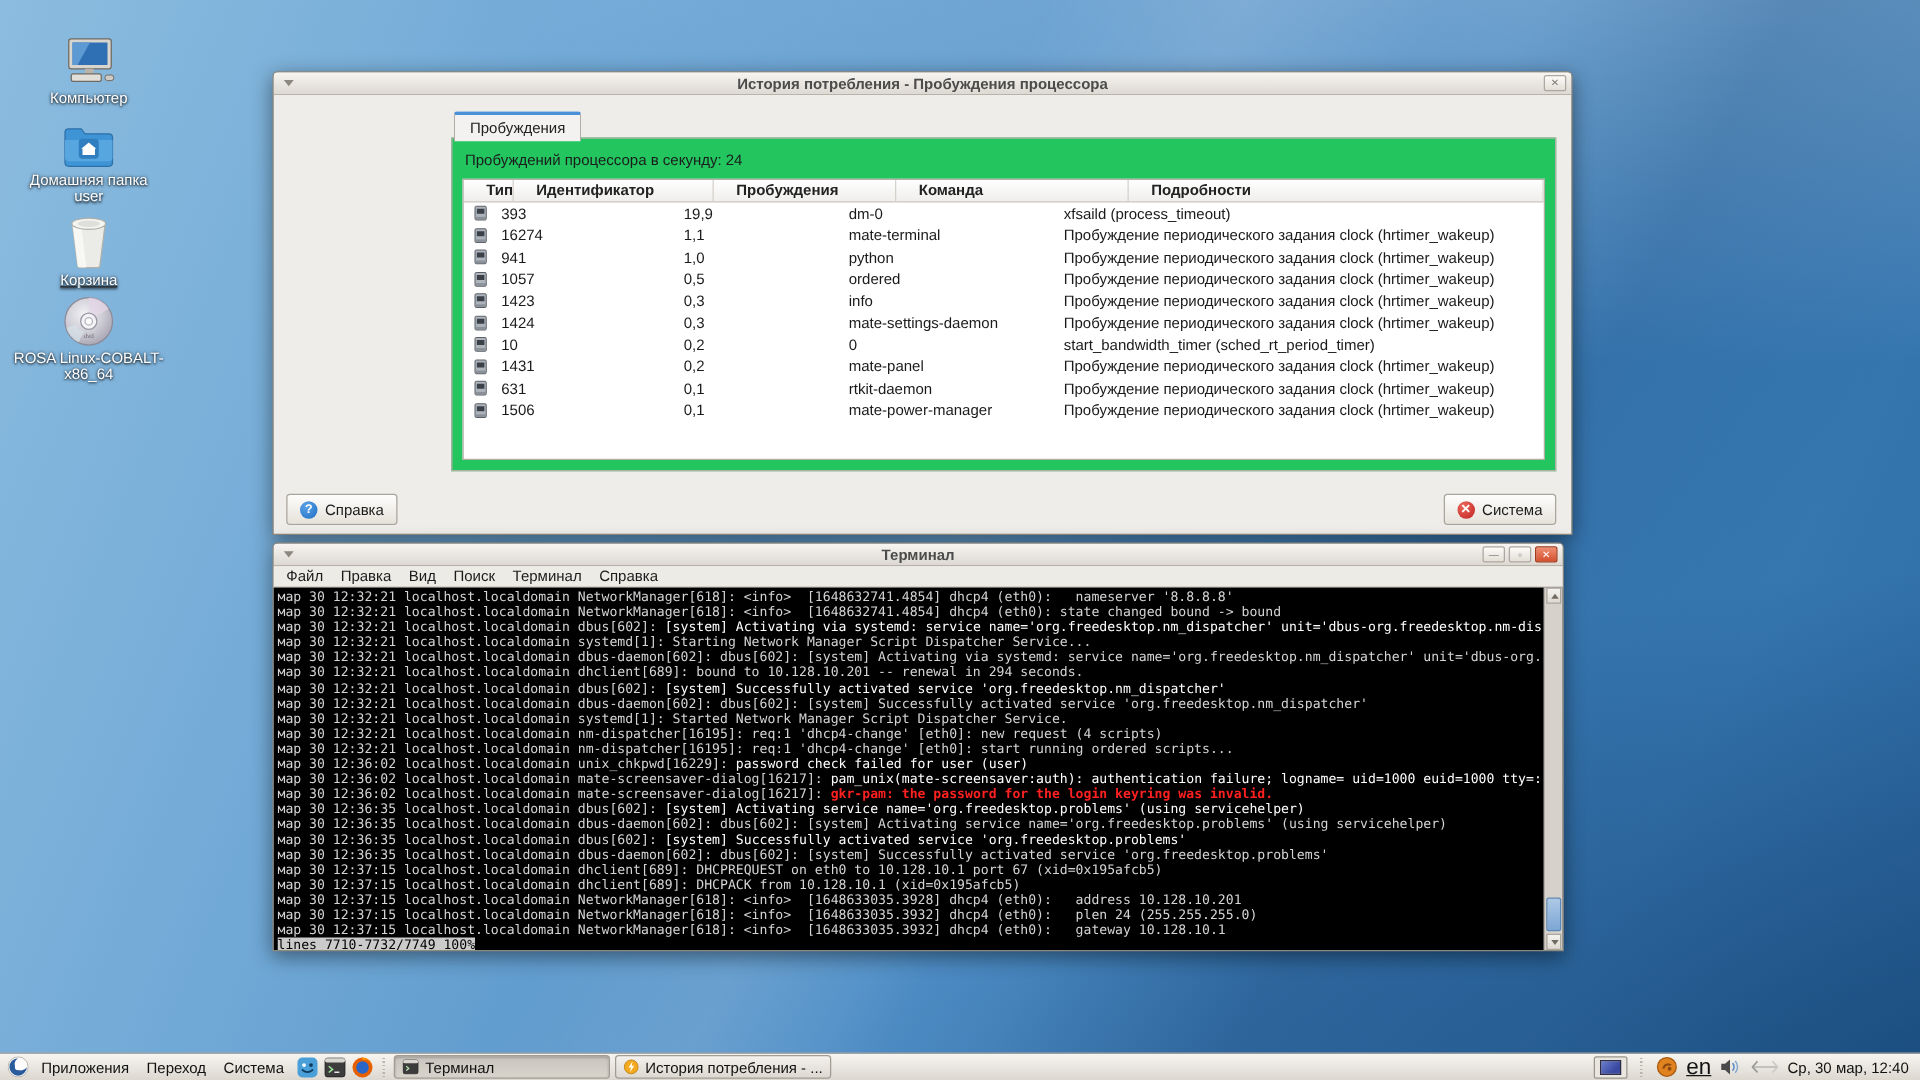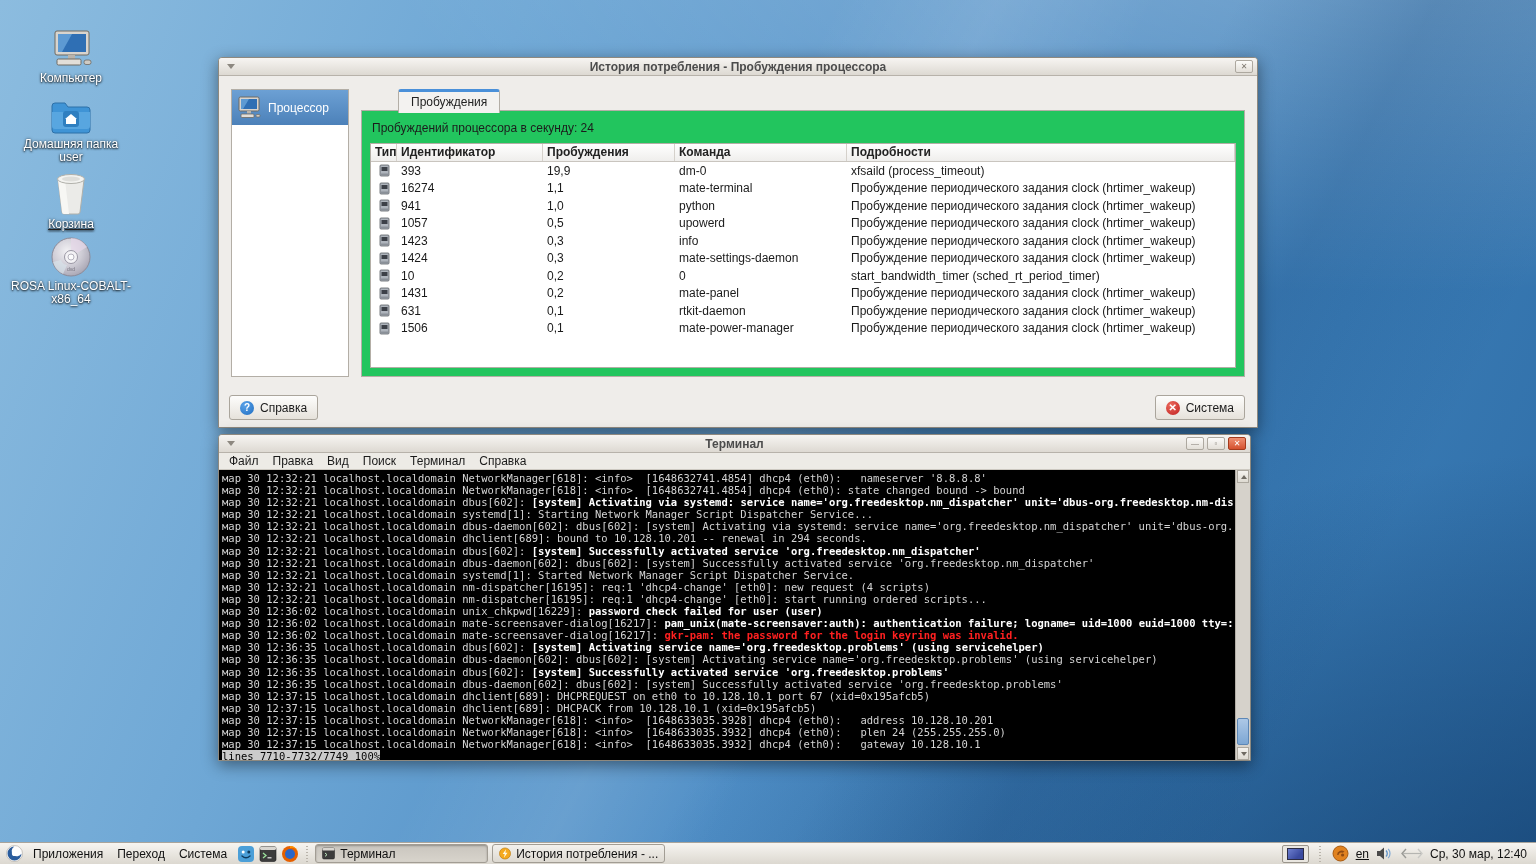--- a/index.html
+++ b/index.html
@@ -38,33 +38,33 @@
     background:linear-gradient(#fcfbf9,#e3dfd8); font-size:8px; line-height:11px;
     text-align:center; color:#7c776e; cursor:pointer; }
   .tb-btn.red{ background:linear-gradient(#ef8f71,#d4512f); border-color:#a33a1c; color:#fff; }
 
   
   .pw-body{ position:absolute; top:18px; left:0; right:0; bottom:40px; }
   .pw-sidebar{ position:absolute; left:12px; top:13px; width:118px; bottom:10px;
     background:#fff; border:1px solid #b3aea6; }
   .pw-side-item{ height:35px; display:flex; align-items:center; gap:6px; padding-left:4px;
     background:linear-gradient(#6ca0d4,#4c81b9); color:#fff; cursor:pointer; }
-  .pw-notebook{ position:absolute; left:142px; right:12px; top:13px; bottom:10px;padding-left:35px; }
+  .pw-notebook{ position:absolute; left:142px; right:12px; top:13px; bottom:10px; }
   .pw-tab{ display:inline-block; padding:3px 12px 4px; margin-left:2px;
     background:#f3f2f0; border:1px solid #b3aea6; border-bottom:none;
     border-top:3px solid #4a90d9; border-radius:3px 3px 0 0; position:relative; z-index:2; cursor:pointer; }
   .pw-panel{ position:absolute; left:0; right:0; top:21px; bottom:0;
     background:#22c55e; border:1px solid #b3aea6; padding:8px; }
   .pw-summary{ margin:2px 0 9px 2px; color:#1c1c1c; }
   .wk-table{ position:absolute; left:8px; right:8px; top:32px; bottom:8px;
     background:#fff; border:1px solid #b3aea6; overflow:hidden; }
   .wk-hrow{ display:flex; height:18px; background:linear-gradient(#ffffff,#efeeec);
     border-bottom:1px solid #c9c5bf; font-weight:bold; }
   .wk-hcell{ padding:1px 4px; border-right:1px solid #d5d1cb; overflow:hidden;
-    white-space:nowrap; cursor:pointer; }
+    white-space:nowrap; cursor:pointer;margin-left:14px; }
   .wk-row{ display:flex; height:17.5px; align-items:center; cursor:pointer; }
   .wk-cell{ padding:0 4px; overflow:hidden; white-space:nowrap; color:#1a1a1a; }
   .c0{ width:26px; flex:none; } .c1{ width:146px; flex:none; }
   .c2{ width:132px; flex:none; } .c3{ width:172px; flex:none; } .c4{ flex:1; }
   .chip{ display:block; margin:0 auto; }
   .pw-btnrow{ position:absolute; left:0; right:0; bottom:0; height:40px; }
   .btn{ position:absolute; top:8px; height:25px; display:inline-flex; align-items:center;
     gap:6px; padding:0 10px; border:1px solid #aaa59c; border-radius:3px;
     background:linear-gradient(#fdfdfc,#e6e2db); cursor:pointer; color:#1c1c1c; }
   .btn-help{ left:10px; } .btn-close{ right:12px; }
@@ -75,21 +75,21 @@
 
   
   .term-win{ border-radius:4px 4px 0 0; }
   .menubar{ height:17px; background:#edebe6; border-bottom:1px solid #ccc8c0;
     display:flex; align-items:center; padding-left:3px; }
   .menu-item{ padding:0 7px; cursor:pointer; color:#1b1b1b; }
   .term-body{ position:absolute; top:35px; left:0; right:0; bottom:0; background:#000; }
   .term-lines{ position:absolute; left:3px; top:2px; right:16px; bottom:0; overflow:hidden;
     font-family:"DejaVu Sans Mono",monospace; font-size:10.5px; line-height:12.1px;
     color:#d4d4d4; white-space:pre; }
-  .sg-b{ color:#ffffff; font-weight:bold;margin-top:43px; }
+  .sg-b{ color:#ffffff; font-weight:normal;margin-top:43px; }
   .sg-r{ color:#ff2020; font-weight:bold; }
   .term-status span{ background:#cbcbcb; color:#000; }
   .t-sb{ position:absolute; top:0; right:0; bottom:0; width:15px;
     background:#d6d2cb; border-left:1px solid #b3aea6; }
   .t-sb-up,.t-sb-dn{ position:absolute; left:1px; right:1px; height:13px;
     background:linear-gradient(#f4f2ee,#dedad2); border:1px solid #aca79e; cursor:pointer; }
   .t-sb-up{ top:0; } .t-sb-dn{ bottom:0; }
   .t-sb-up::before,.t-sb-dn::before{ content:""; position:absolute; left:3px; top:4px;
     border-left:3px solid transparent; border-right:3px solid transparent; }
   .t-sb-up::before{ border-bottom:4px solid #6f6a62; }
@@ -108,21 +108,21 @@
     background-repeat:no-repeat; background-position:center; }
   .task-btn{ width:173px; height:19px; margin:0 2px; border:1px solid #a29d94; border-radius:3px;
     background:linear-gradient(#f3f1ed,#ddd9d1); display:flex; align-items:center; gap:5px;
     padding:0 6px; cursor:pointer; overflow:hidden; white-space:nowrap; color:#111; }
   .task-btn.active{ background:linear-gradient(#c9c5be,#d8d4cc); box-shadow:inset 0 1px 2px rgba(0,0,0,.28); }
   .tray{ margin-left:auto; display:flex; align-items:center; gap:7px; padding-right:5px; }
   .ws-btn{ width:27px; height:18px; border:1px solid #9a958c; background:#e9e6e0;
     display:flex; align-items:center; justify-content:center; cursor:pointer; border-radius:2px; }
   .ws-scr{ width:17px; height:12px; border:1px solid #2c2c44;
     background:linear-gradient(135deg,#6d7fd0 0%, #3a4aa0 70%); }
-  .kbd-ind{ font-size:12px; color:#111; cursor:pointer;text-decoration:underline; }
+  .kbd-ind{ font-size:18px; color:#111; cursor:pointer;text-decoration:underline; }
   .clock{ color:#111; cursor:pointer; white-space:nowrap; }
 </style>
 </head>
 <body>
 
 <div class="stage">
   <div class="wall-streak"></div>
 
   <div class="dicons" id="desktop-icons">
       <div class="dicon" style="top: 16px;">
@@ -179,33 +179,20 @@
   <div class="win" style="left:218px; top:57px; width:1040px; height:371px;">
     <div class="titlebar">
       <div class="win-menu-tri"></div>
       <div class="title-text">История потребления - Пробуждения процессора</div>
       <div class="tb-btns">
         <div class="tb-btn">✕</div>
       </div>
     </div>
 
     <div class="pw-body">
-      <div class="pw-sidebar">
-        <div class="pw-side-item">
-          <svg width="26" height="24" viewBox="0 0 26 24">
-            <rect x="3" y="1" width="20" height="14" rx="1.5" fill="#d8d4ce" stroke="#6f6a62"></rect>
-            <rect x="5" y="3" width="16" height="10" fill="#2f6fb4"></rect>
-            <polygon points="5,3 13,3 7,13 5,13" fill="#5d9ad3"></polygon>
-            <rect x="11" y="15" width="4" height="2.5" fill="#b9b4ac"></rect>
-            <rect x="5" y="18" width="13" height="3.5" rx="1" fill="#e2ded8" stroke="#6f6a62" stroke-width=".8"></rect>
-            <rect x="20" y="18.5" width="4" height="2.5" rx="1" fill="#cfcbc4" stroke="#6f6a62" stroke-width=".7"></rect>
-          </svg>
-          <span>Процессор</span>
-        </div>
-      </div>
 
       <div class="pw-notebook">
         <div class="pw-tab">Пробуждения</div>
         <div class="pw-panel">
           <div class="pw-summary">Пробуждений процессора в секунду: 24</div>
           <div class="wk-table">
             <div class="wk-hrow" id="wk-headers">
                 <div class="wk-hcell c0">Тип</div>
                 <div class="wk-hcell c1">Идентификатор</div>
                 <div class="wk-hcell c2">Пробуждения</div>
@@ -255,21 +242,21 @@
                 <div class="wk-row">
                   <div class="wk-cell c0">
                     <svg class="chip" width="11" height="13" viewBox="0 0 11 13">
                       <rect x="1" y="1" width="9" height="11" rx="1" fill="#aeb4bc" stroke="#5c6066" stroke-width=".8"></rect>
                       <rect x="2.5" y="3" width="6" height="4" fill="#3c4048"></rect>
                       <rect x="1.5" y="9.5" width="8" height="2" fill="#8a9098"></rect>
                     </svg>
                   </div>
                   <div class="wk-cell c1">1057</div>
                   <div class="wk-cell c2">0,5</div>
-                  <div class="wk-cell c3">upowerd</div>
+                  <div class="wk-cell c3">ordered</div>
                   <div class="wk-cell c4">Пробуждение периодического задания clock (hrtimer_wakeup)</div>
                 </div>
                 <div class="wk-row">
                   <div class="wk-cell c0">
                     <svg class="chip" width="11" height="13" viewBox="0 0 11 13">
                       <rect x="1" y="1" width="9" height="11" rx="1" fill="#aeb4bc" stroke="#5c6066" stroke-width=".8"></rect>
                       <rect x="2.5" y="3" width="6" height="4" fill="#3c4048"></rect>
                       <rect x="1.5" y="9.5" width="8" height="2" fill="#8a9098"></rect>
                     </svg>
                   </div>

